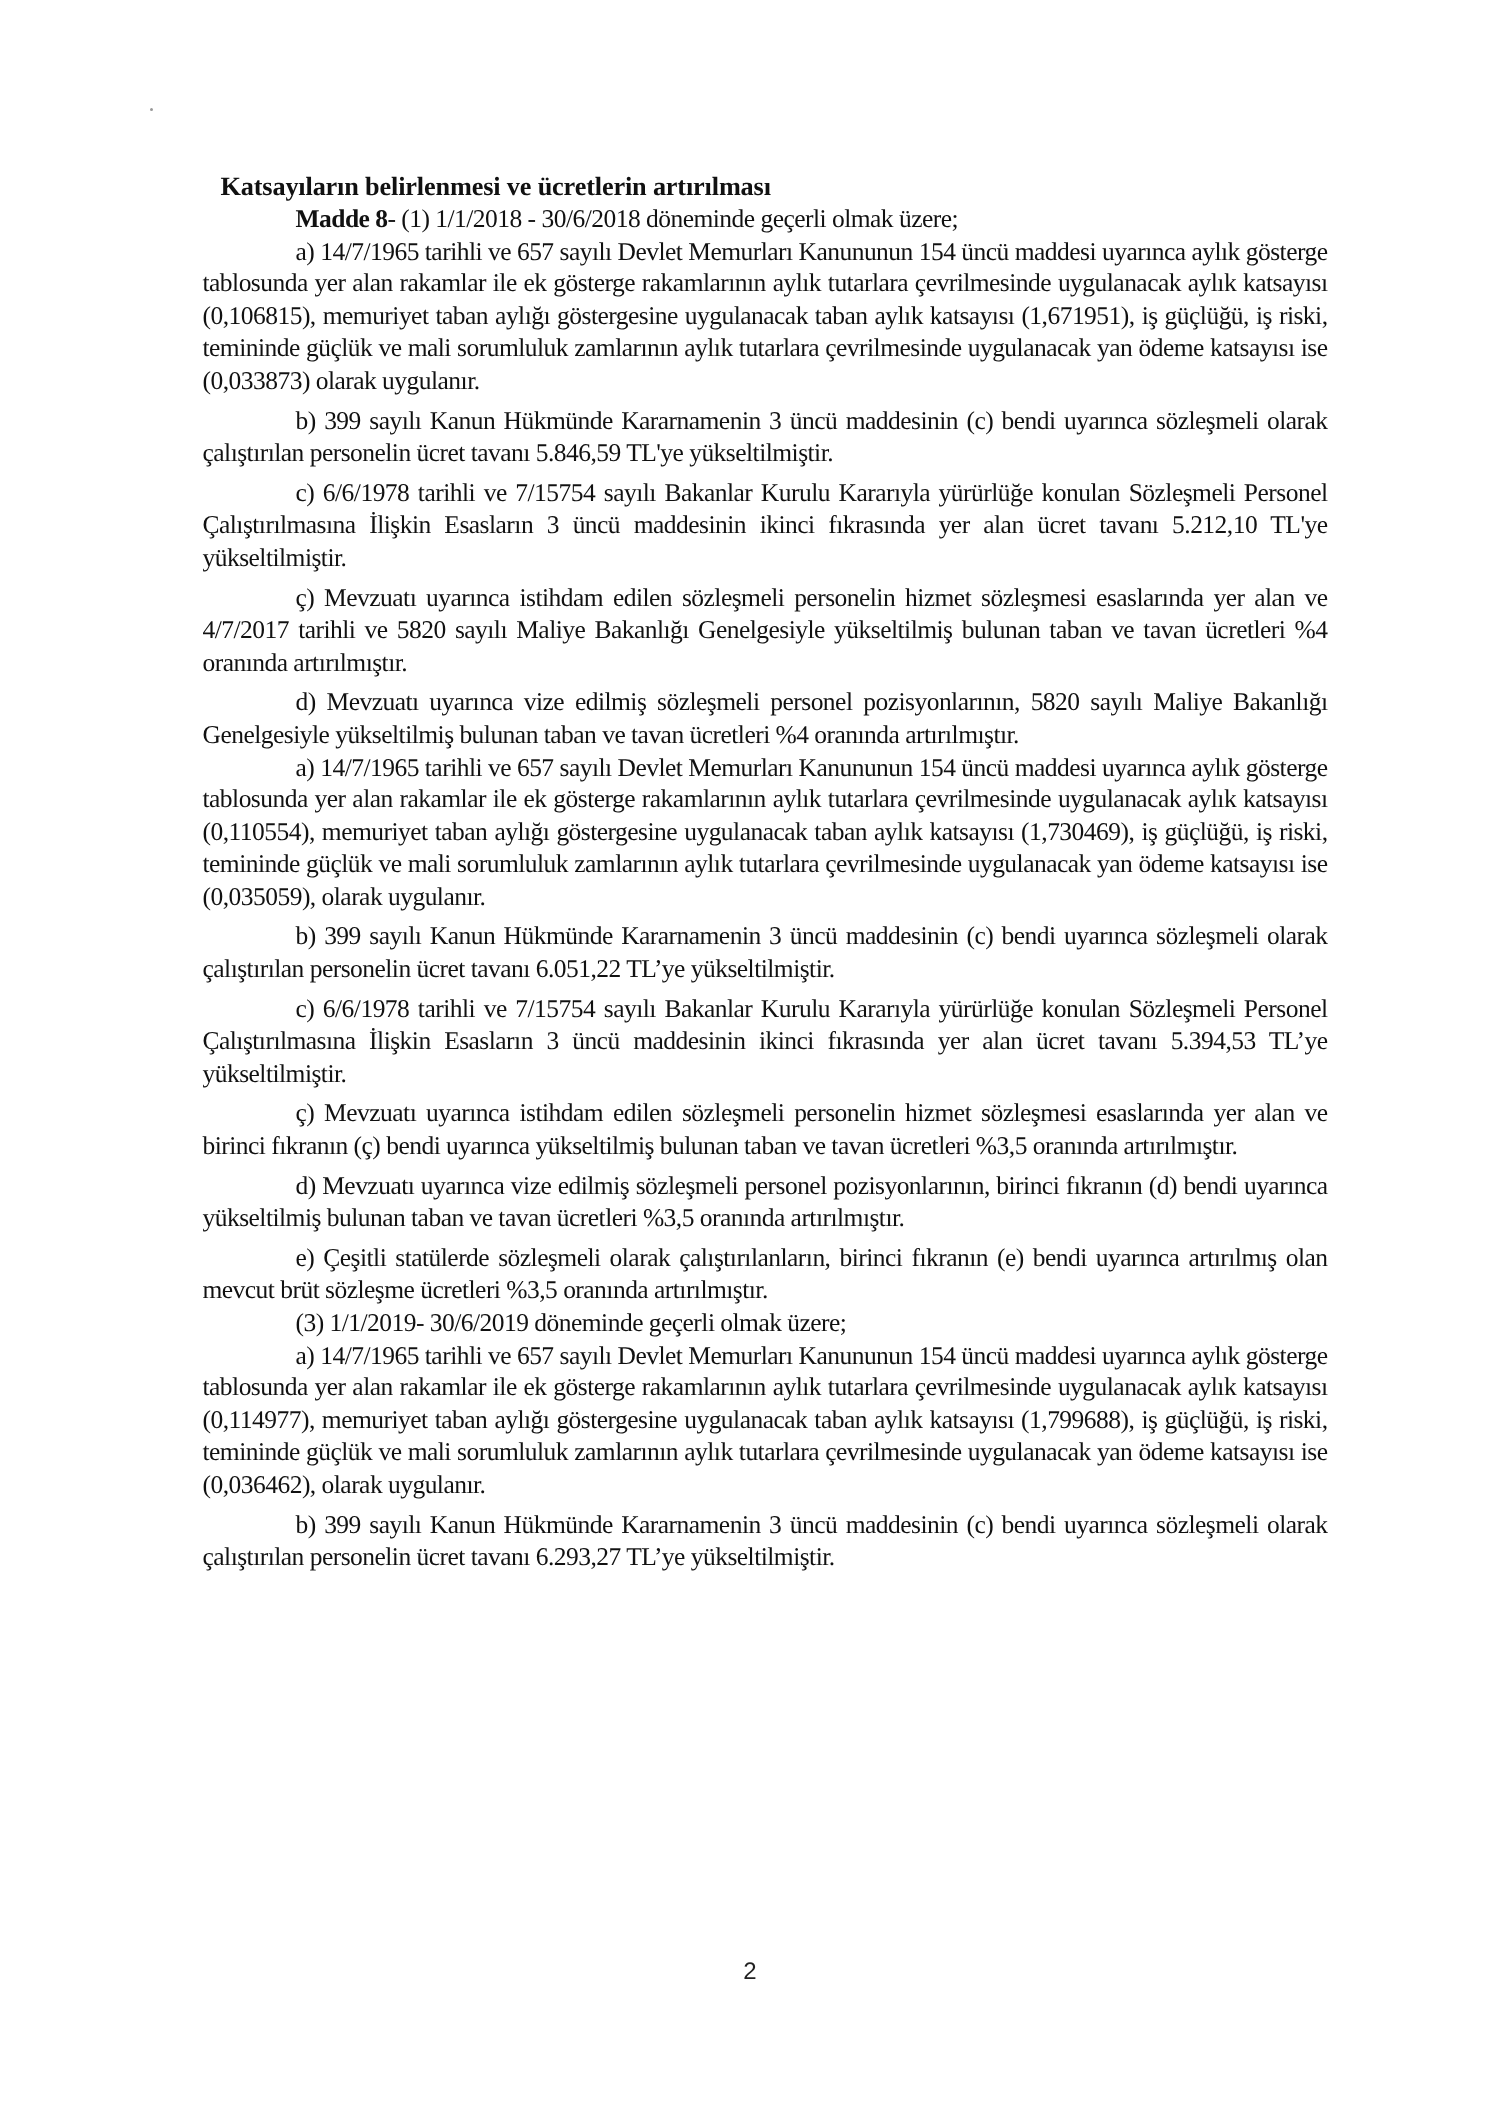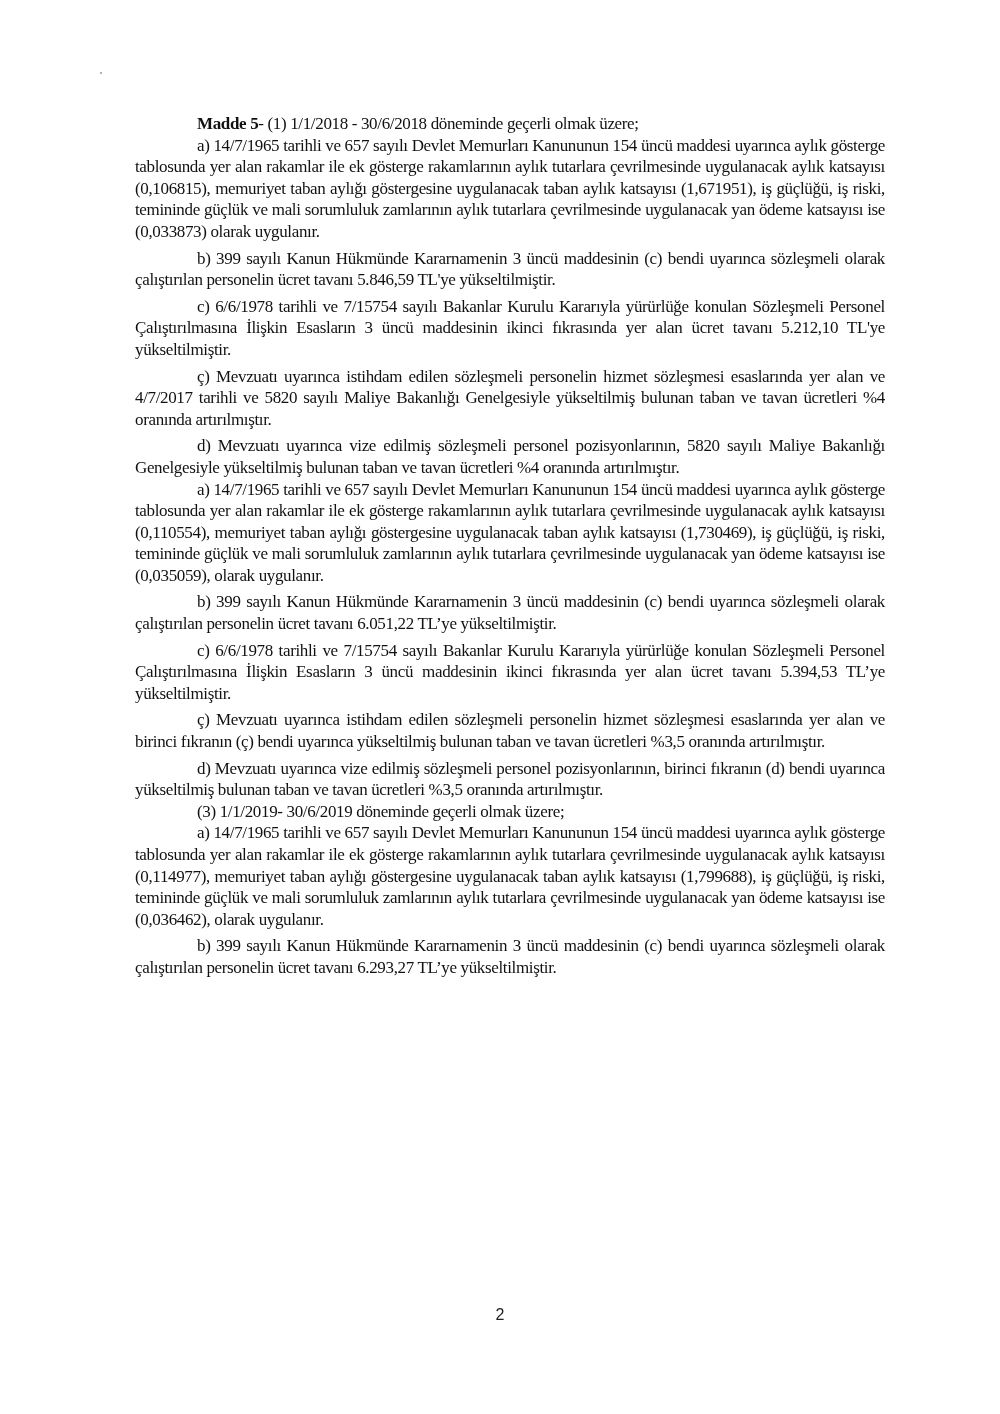--- a/index.html
+++ b/index.html
@@ -62,32 +62,34 @@
       background: #999;
       border-radius: 1px;
     }
   </style>
 </head>
 <body>
 
 <div class="speck" style="left:100px; top:72px;"></div>
 
 <div class="page">
-  <p class="para" style="margin-left:62px;"><span class="madde-label">Madde 5</span><span>- (1) 1/1/2018 - 30/6/2018 döneminde geçerli olmak üzere;</span></p>
+  <p class="heading">Katsayıların belirlenmesi ve ücretlerin artırılması</p>
+  <p class="para" style="margin-left:62px;"><span class="madde-label">Madde 8</span><span>- (1) 1/1/2018 - 30/6/2018 döneminde geçerli olmak üzere;</span></p>
 
   <p class="para indent">a) 14/7/1965 tarihli ve 657 sayılı Devlet Memurları Kanununun 154 üncü maddesi uyarınca aylık gösterge tablosunda yer alan rakamlar ile ek gösterge rakamlarının aylık tutarlara çevrilmesinde uygulanacak aylık katsayısı (0,106815), memuriyet taban aylığı göstergesine uygulanacak taban aylık katsayısı (1,671951), iş güçlüğü, iş riski, temininde güçlük ve mali sorumluluk zamlarının aylık tutarlara çevrilmesinde uygulanacak yan ödeme katsayısı ise (0,033873) olarak uygulanır.</p>
   <p class="para indent gap">b) 399 sayılı Kanun Hükmünde Kararnamenin 3 üncü maddesinin (c) bendi uyarınca sözleşmeli olarak çalıştırılan personelin ücret tavanı 5.846,59 TL'ye yükseltilmiştir.</p>
   <p class="para indent gap">c) 6/6/1978 tarihli ve 7/15754 sayılı Bakanlar Kurulu Kararıyla yürürlüğe konulan Sözleşmeli Personel Çalıştırılmasına İlişkin Esasların 3 üncü maddesinin ikinci fıkrasında yer alan ücret tavanı 5.212,10 TL'ye yükseltilmiştir.</p>
   <p class="para indent gap">ç) Mevzuatı uyarınca istihdam edilen sözleşmeli personelin hizmet sözleşmesi esaslarında yer alan ve 4/7/2017 tarihli ve 5820 sayılı Maliye Bakanlığı Genelgesiyle yükseltilmiş bulunan taban ve tavan ücretleri %4 oranında artırılmıştır.</p>
   <p class="para indent gap">d) Mevzuatı uyarınca vize edilmiş sözleşmeli personel pozisyonlarının, 5820 sayılı Maliye Bakanlığı Genelgesiyle yükseltilmiş bulunan taban ve tavan ücretleri %4 oranında artırılmıştır.</p>
 
   <p class="para indent">a) 14/7/1965 tarihli ve 657 sayılı Devlet Memurları Kanununun 154 üncü maddesi uyarınca aylık gösterge tablosunda yer alan rakamlar ile ek gösterge rakamlarının aylık tutarlara çevrilmesinde uygulanacak aylık katsayısı (0,110554), memuriyet taban aylığı göstergesine uygulanacak taban aylık katsayısı (1,730469), iş güçlüğü, iş riski, temininde güçlük ve mali sorumluluk zamlarının aylık tutarlara çevrilmesinde uygulanacak yan ödeme katsayısı ise (0,035059), olarak uygulanır.</p>
   <p class="para indent gap">b) 399 sayılı Kanun Hükmünde Kararnamenin 3 üncü maddesinin (c) bendi uyarınca sözleşmeli olarak çalıştırılan personelin ücret tavanı 6.051,22 TL’ye yükseltilmiştir.</p>
   <p class="para indent gap">c) 6/6/1978 tarihli ve 7/15754 sayılı Bakanlar Kurulu Kararıyla yürürlüğe konulan Sözleşmeli Personel Çalıştırılmasına İlişkin Esasların 3 üncü maddesinin ikinci fıkrasında yer alan ücret tavanı 5.394,53 TL’ye yükseltilmiştir.</p>
   <p class="para indent gap">ç) Mevzuatı uyarınca istihdam edilen sözleşmeli personelin hizmet sözleşmesi esaslarında yer alan ve birinci fıkranın (ç) bendi uyarınca yükseltilmiş bulunan taban ve tavan ücretleri %3,5 oranında artırılmıştır.</p>
   <p class="para indent gap">d) Mevzuatı uyarınca vize edilmiş sözleşmeli personel pozisyonlarının, birinci fıkranın (d) bendi uyarınca yükseltilmiş bulunan taban ve tavan ücretleri %3,5 oranında artırılmıştır.</p>
+  <p class="para indent gap">e) Çeşitli statülerde sözleşmeli olarak çalıştırılanların, birinci fıkranın (e) bendi uyarınca artırılmış olan mevcut brüt sözleşme ücretleri %3,5 oranında artırılmıştır.</p>
 
   <p class="para indent">(3) 1/1/2019- 30/6/2019 döneminde geçerli olmak üzere;</p>
   <p class="para indent">a) 14/7/1965 tarihli ve 657 sayılı Devlet Memurları Kanununun 154 üncü maddesi uyarınca aylık gösterge tablosunda yer alan rakamlar ile ek gösterge rakamlarının aylık tutarlara çevrilmesinde uygulanacak aylık katsayısı (0,114977), memuriyet taban aylığı göstergesine uygulanacak taban aylık katsayısı (1,799688), iş güçlüğü, iş riski, temininde güçlük ve mali sorumluluk zamlarının aylık tutarlara çevrilmesinde uygulanacak yan ödeme katsayısı ise (0,036462), olarak uygulanır.</p>
   <p class="para indent gap">b) 399 sayılı Kanun Hükmünde Kararnamenin 3 üncü maddesinin (c) bendi uyarınca sözleşmeli olarak çalıştırılan personelin ücret tavanı 6.293,27 TL’ye yükseltilmiştir.</p>
 </div>
 
 <div class="page-number">2</div>
 
 </body></html>

